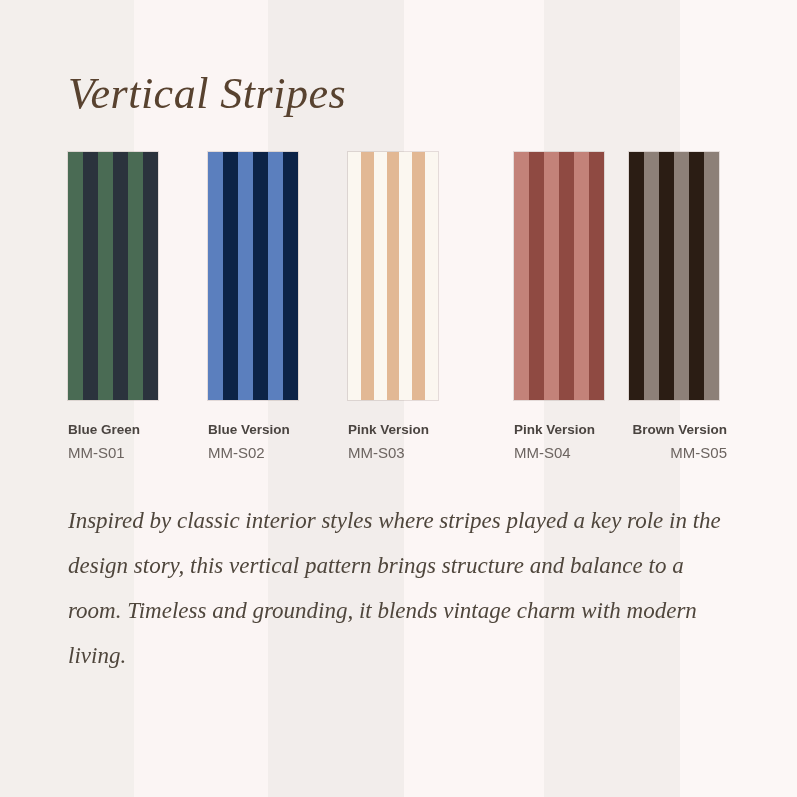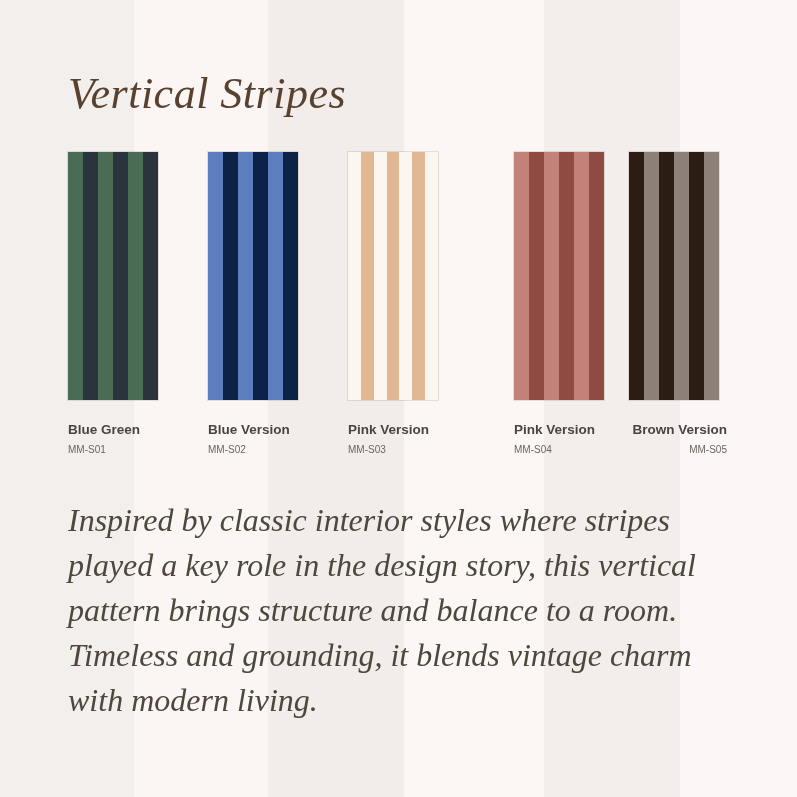--- a/index.html
+++ b/index.html
@@ -73,35 +73,35 @@
   }
   .swatch-name {
     margin-top: 22px;
     font-size: 13.5px;
     font-weight: 700;
     color: #4a4440;
     white-space: nowrap;
   }
   .swatch-code {
     margin-top: 7px;
-    font-size: 10px;
+    font-size: 15px;
     font-weight: 400;
     color: #6c6460;
     white-space: nowrap;
   }
 
   
   .body-text {
     position: absolute;
     left: 68px;
     top: 498px;
     width: 672px;
     font-family: "Liberation Serif", "DejaVu Serif", serif;
     font-style: italic;
-    font-size: 32px;
+    font-size: 23px;
     line-height: 45px;
     color: #4f463c;
   }
 </style>
 </head>
 <body>
 
 <div id="page">
 
   <div id="bg-bands"></div>

